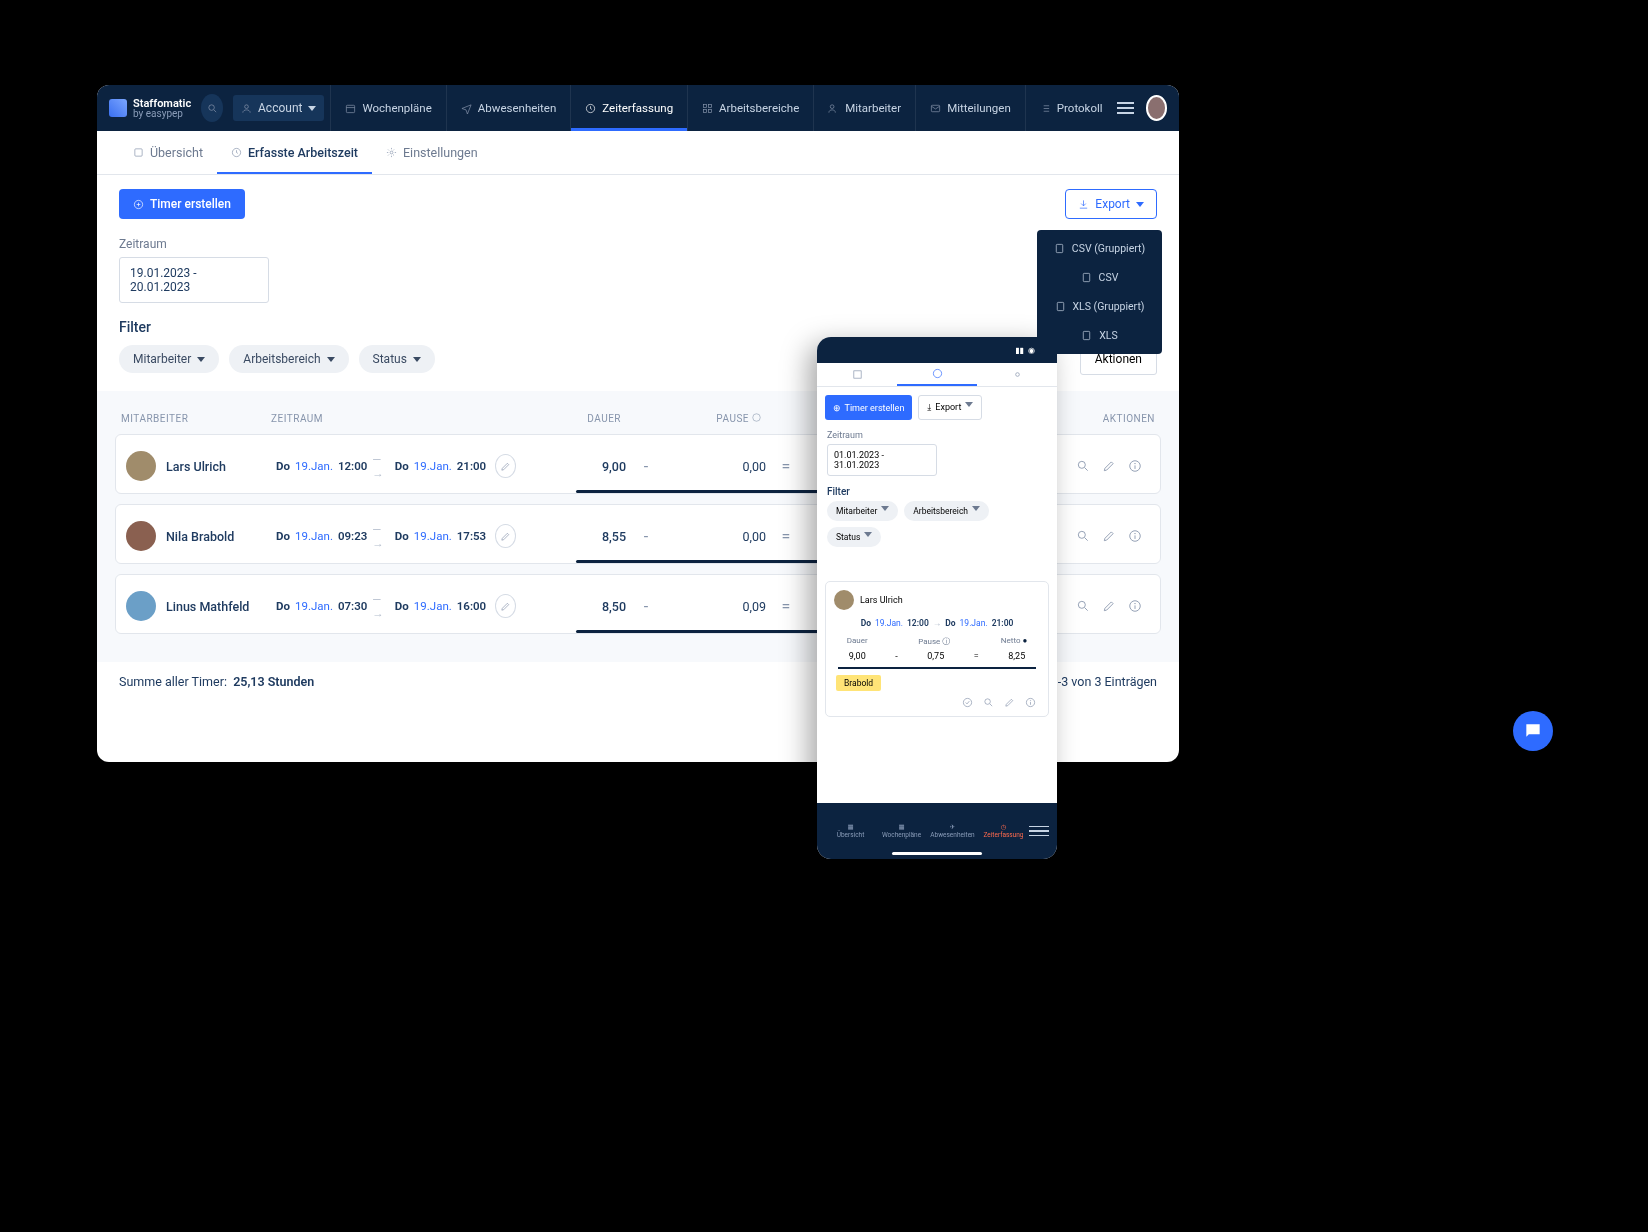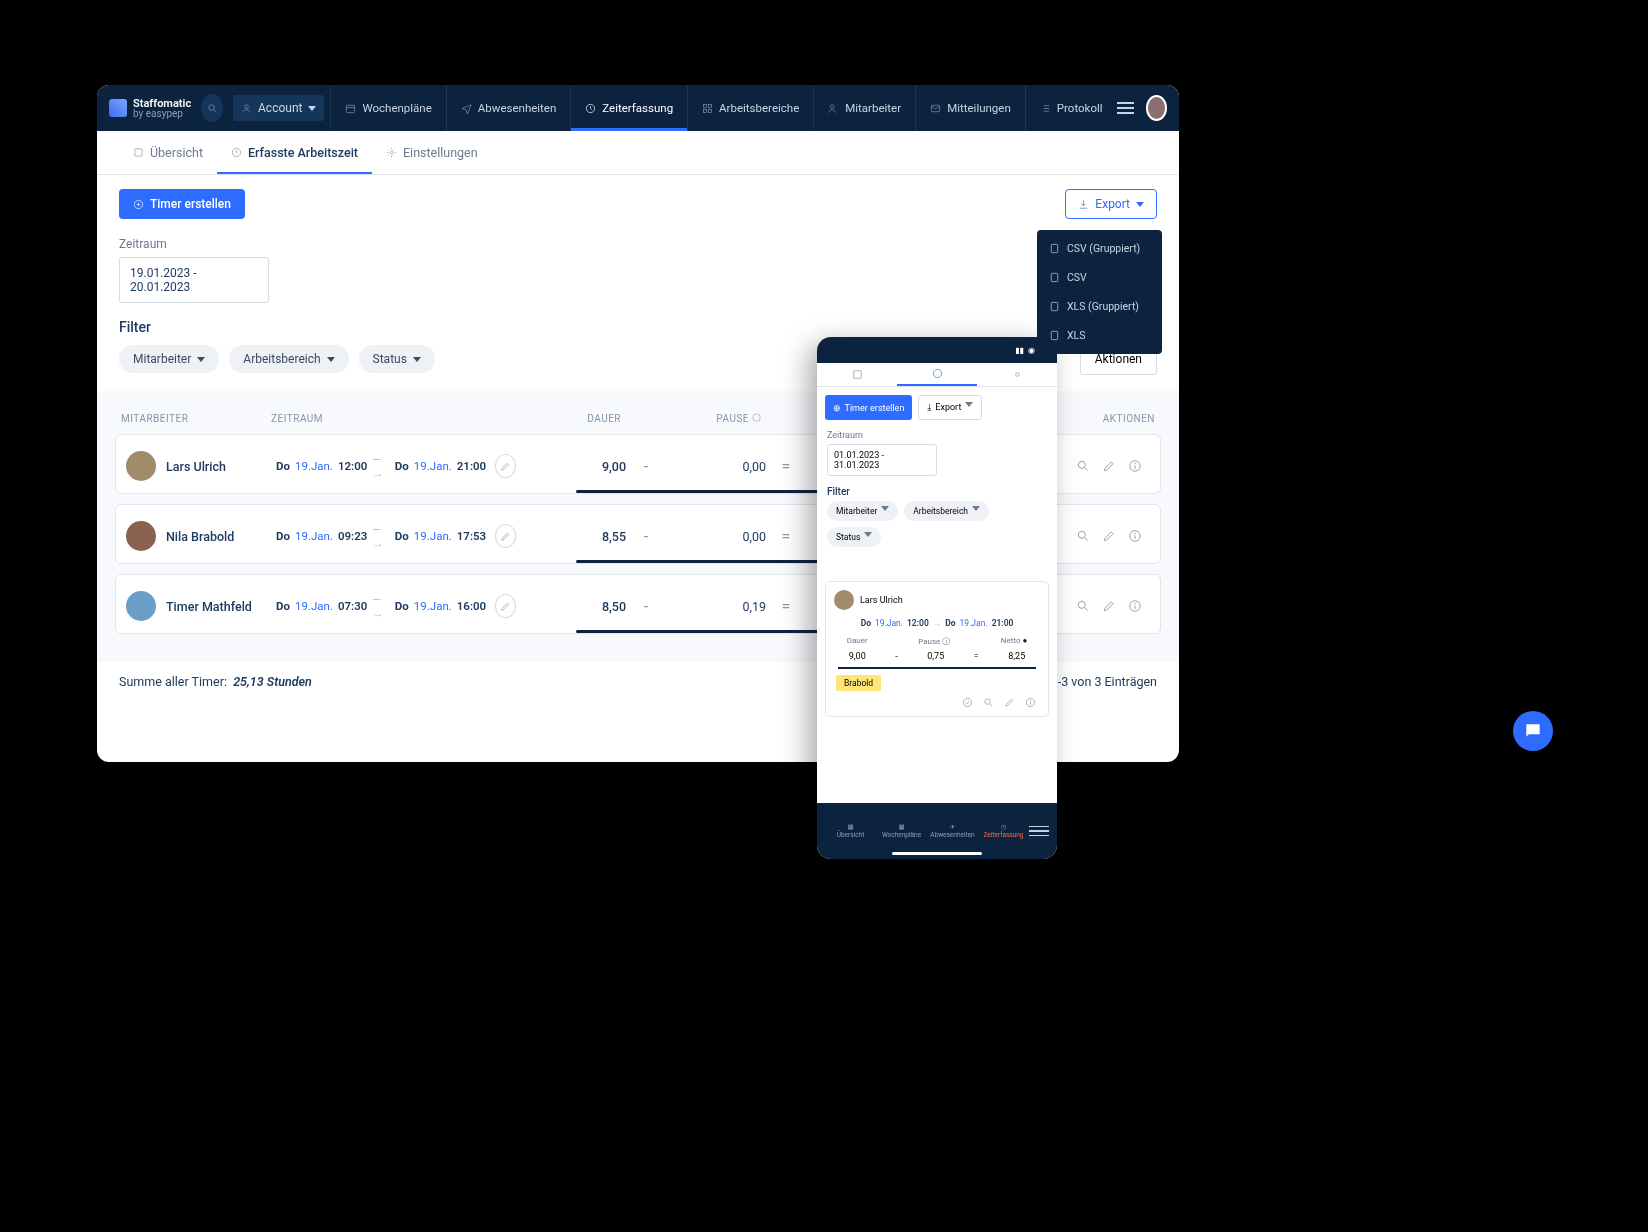--- a/index.html
+++ b/index.html
@@ -30,21 +30,21 @@
 .tab { padding:14px 14px 12px; font-size:12.5px; color:#6d7a90; display:flex; align-items:center; gap:6px; border-bottom:2px solid transparent; }
 .tab.active { color:#1f3b60; border-bottom-color:#2e6bff; font-weight:500; }
 
 
 .toolbar { padding:14px 22px 0; display:flex; justify-content:space-between; align-items:center; }
 .btn-primary { background:#2e6bff; color:#fff; border:none; border-radius:4px; padding:8px 14px; font-size:12px; display:flex; align-items:center; gap:6px; font-weight:500; }
 .btn-export { border:1.5px solid #2e6bff; background:#fff; color:#2e6bff; border-radius:4px; padding:7px 12px; font-size:12px; display:flex; align-items:center; gap:6px; }
 
 
 .export-dd { position:absolute; right:17px; top:145px; width:125px; background:#0c2340; border-radius:4px; padding:4px 0; z-index:5; }
-.export-dd div { padding:8px 12px; color:#c7d4e4; font-size:10.5px; display:flex; align-items:center; gap:7px; }
+.export-dd div { padding:8px 12px; color:#c7d4e4; font-size:10.5px; display:flex; align-items:center; gap:7px;justify-content:center; }
 
 
 .section-label { padding:18px 22px 6px; color:#6d7a90; font-size:12px; }
 .daterange { margin:0 22px; border:1px solid #d6dce5; border-radius:3px; padding:8px 10px; width:150px; font-size:12px; color:#1f3b60; }
 .filter-label { padding:16px 22px 8px; color:#1f3b60; font-size:14px; font-weight:500; }
 .pills { padding:0 22px 16px; display:flex; gap:10px; align-items:center; }
 .pill { background:#eef1f5; border:none; border-radius:16px; padding:7px 14px; font-size:12px; color:#3a4a62; display:flex; align-items:center; gap:6px; }
 .btn-aktionen { margin-left:auto; border:1px solid #d6dce5; background:#fff; padding:8px 14px; border-radius:3px; font-size:12px; }
 
 
@@ -69,21 +69,21 @@
 .time { color:#1f3b60; font-weight:600; }
 .arrow { color:#b3bdcc; }
 .pencil { width:24px; height:24px; border-radius:50%; border:1px solid #d6dce5; display:flex; align-items:center; justify-content:center; margin-left:4px; }
 .dur { width:110px; text-align:right; font-size:12.5px; color:#1f3b60; font-weight:500; }
 .sep { width:40px; text-align:center; color:#8795ac; }
 .pause { width:100px; text-align:right; font-size:12.5px; color:#1f3b60; }
 .actions { margin-left:auto; display:flex; gap:12px; align-items:center; width:120px; justify-content:flex-end; padding-right:8px; }
 .abar { position:absolute; left:460px; right:340px; bottom:0; height:3px; background:#0c2340; border-radius:2px; }
 
 .summary { padding:12px 22px; font-size:12.5px; color:#1f3b60; display:flex; justify-content:space-between; }
-.summary b { font-weight:600;font-style:italic; }
+.summary b { font-weight:600; }
 
 
 .mobile { position:absolute; left:817px; top:337px; width:240px; height:522px; background:#fff; border-radius:14px; box-shadow:-8px 8px 28px rgba(0,0,0,.35); overflow:hidden; font-size:9px; }
 .m-status { height:26px; background:#0c2340; display:flex; justify-content:flex-end; align-items:center; padding:0 10px; gap:4px; color:#fff; font-size:8px; }
 .m-tabs { display:flex; border-bottom:1px solid #e2e6ec; height:24px; }
 .m-tab { flex:1; display:flex; align-items:center; justify-content:center; }
 .m-tab.active { border-bottom:2px solid #2e6bff; }
 .m-toolbar { display:flex; gap:6px; padding:8px; }
 .m-primary { background:#2e6bff; color:#fff; padding:6px 8px; border-radius:3px; display:flex; gap:4px; align-items:center; }
 .m-export { border:1px solid #d6dce5; padding:6px 8px; border-radius:3px; display:flex; gap:4px; }
@@ -356,39 +356,39 @@
               <circle cx="12" cy="12" r="9"></circle>
               <line x1="12" y1="11" x2="12" y2="17"></line>
               <circle cx="12" cy="8" r=".5"></circle>
             </svg>
     </div>
     <div class="abar"></div>
         </div>
         <div class="row">
     <div class="emp">
       <div class="emp-av" style="background:#6b9fc7"></div>
-      <span class="emp-name">Timer Mathfeld</span>
+      <span class="emp-name">Linus Mathfeld</span>
     </div>
     <div class="timerange">
       <span class="day">Do</span>
             <span class="date">19.Jan.</span>
             <span class="time">07:30</span>
       <span class="arrow">—→</span>
       <span class="day">Do</span>
             <span class="date">19.Jan.</span>
             <span class="time">16:00</span>
       <span class="pencil">
               <svg class="ic ic-sm" viewBox="0 0 24 24">
                 <path d="M4 20l4-1 11-11-3-3L5 16z"></path>
               </svg>
             </span>
     </div>
     <div class="dur">8,50</div>
     <div class="sep">-</div>
-    <div class="pause">0,19</div>
+    <div class="pause">0,09</div>
     <div class="sep">=</div>
     <div class="actions">
       <svg class="ic" viewBox="0 0 24 24">
               <circle cx="10" cy="10" r="6"></circle>
               <line x1="15" y1="15" x2="20" y2="20"></line>
             </svg>
       <svg class="ic" viewBox="0 0 24 24">
               <path d="M4 20l4-1 11-11-3-3L5 16z"></path>
             </svg>
       <svg class="ic" viewBox="0 0 24 24">

